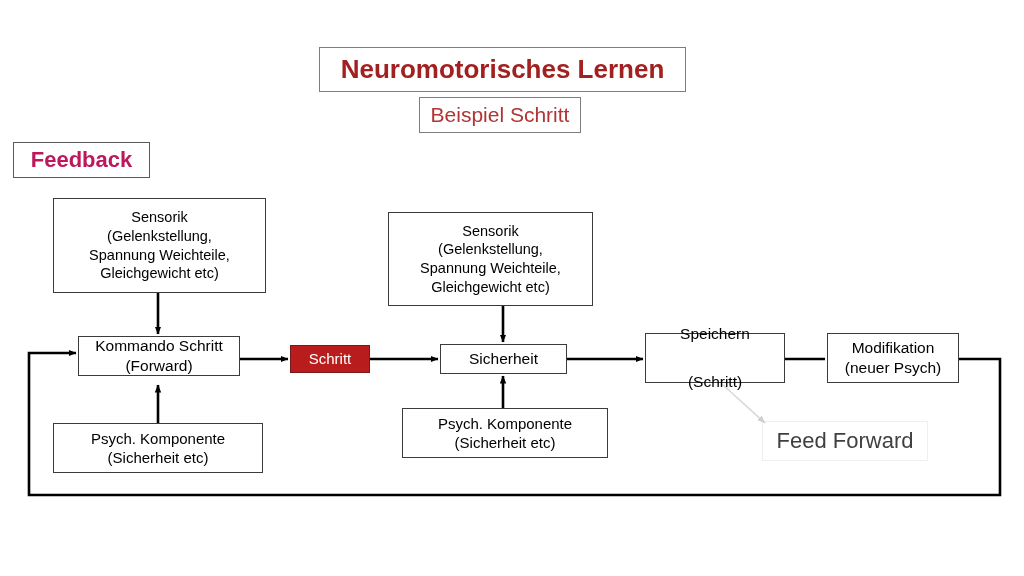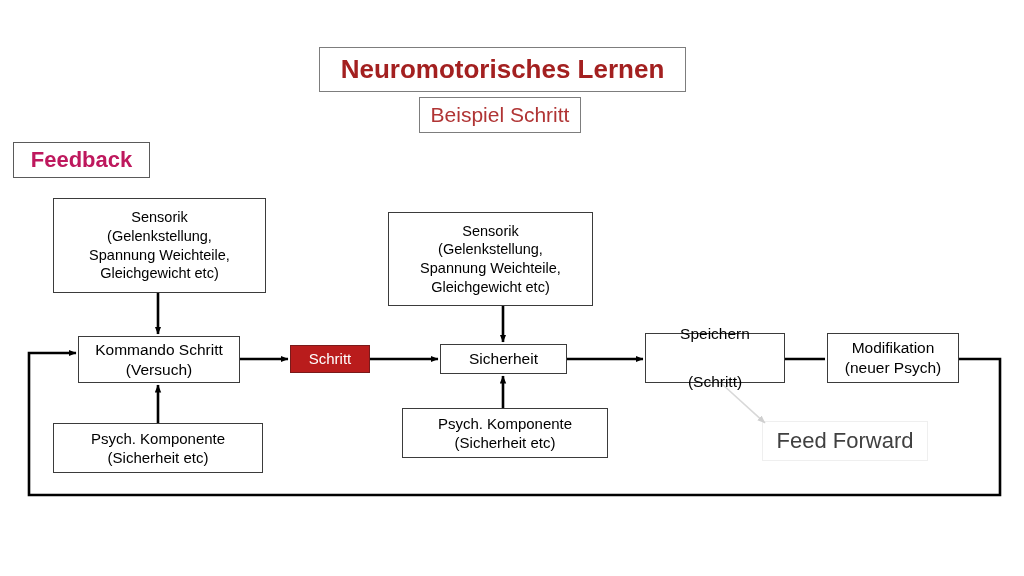--- a/index.html
+++ b/index.html
@@ -59,21 +59,21 @@
     left: 53px; top: 198px; width: 213px; height: 95px;
     font-size: 14.5px;
   }
   #box-sensorik-right {
     left: 388px; top: 212px; width: 205px; height: 94px;
     font-size: 14.5px;
   }
 
   
   #box-kommando {
-    left: 78px; top: 336px; width: 162px; height: 47px;
+    left: 78px; top: 336px; width: 162px; height: 40px;
     font-size: 15.5px;
   }
   #box-schritt {
     left: 290px; top: 345px; width: 80px; height: 28px;
     background: #b91c1c;
     border: 1px solid #7a1a1a;
     color: #ffffff;
     font-size: 15px;
   }
   #box-evaluation {
@@ -178,21 +178,21 @@
 
   <div class="box" id="box-sensorik-right">
     <span class="line">Sensorik</span>
     <span class="line">(Gelenkstellung,</span>
     <span class="line">Spannung Weichteile,</span>
     <span class="line">Gleichgewicht  etc)</span>
   </div>
 
   <div class="box" id="box-kommando">
     <span class="line">Kommando Schritt</span>
-    <span class="line">(Versuch)</span>
+    <span class="line">(Forward)</span>
   </div>
 
   <div class="box" id="box-schritt">
     <span class="line">Schritt</span>
   </div>
 
   <div class="box" id="box-evaluation">
     <span class="line">Sicherheit</span>
   </div>
 

